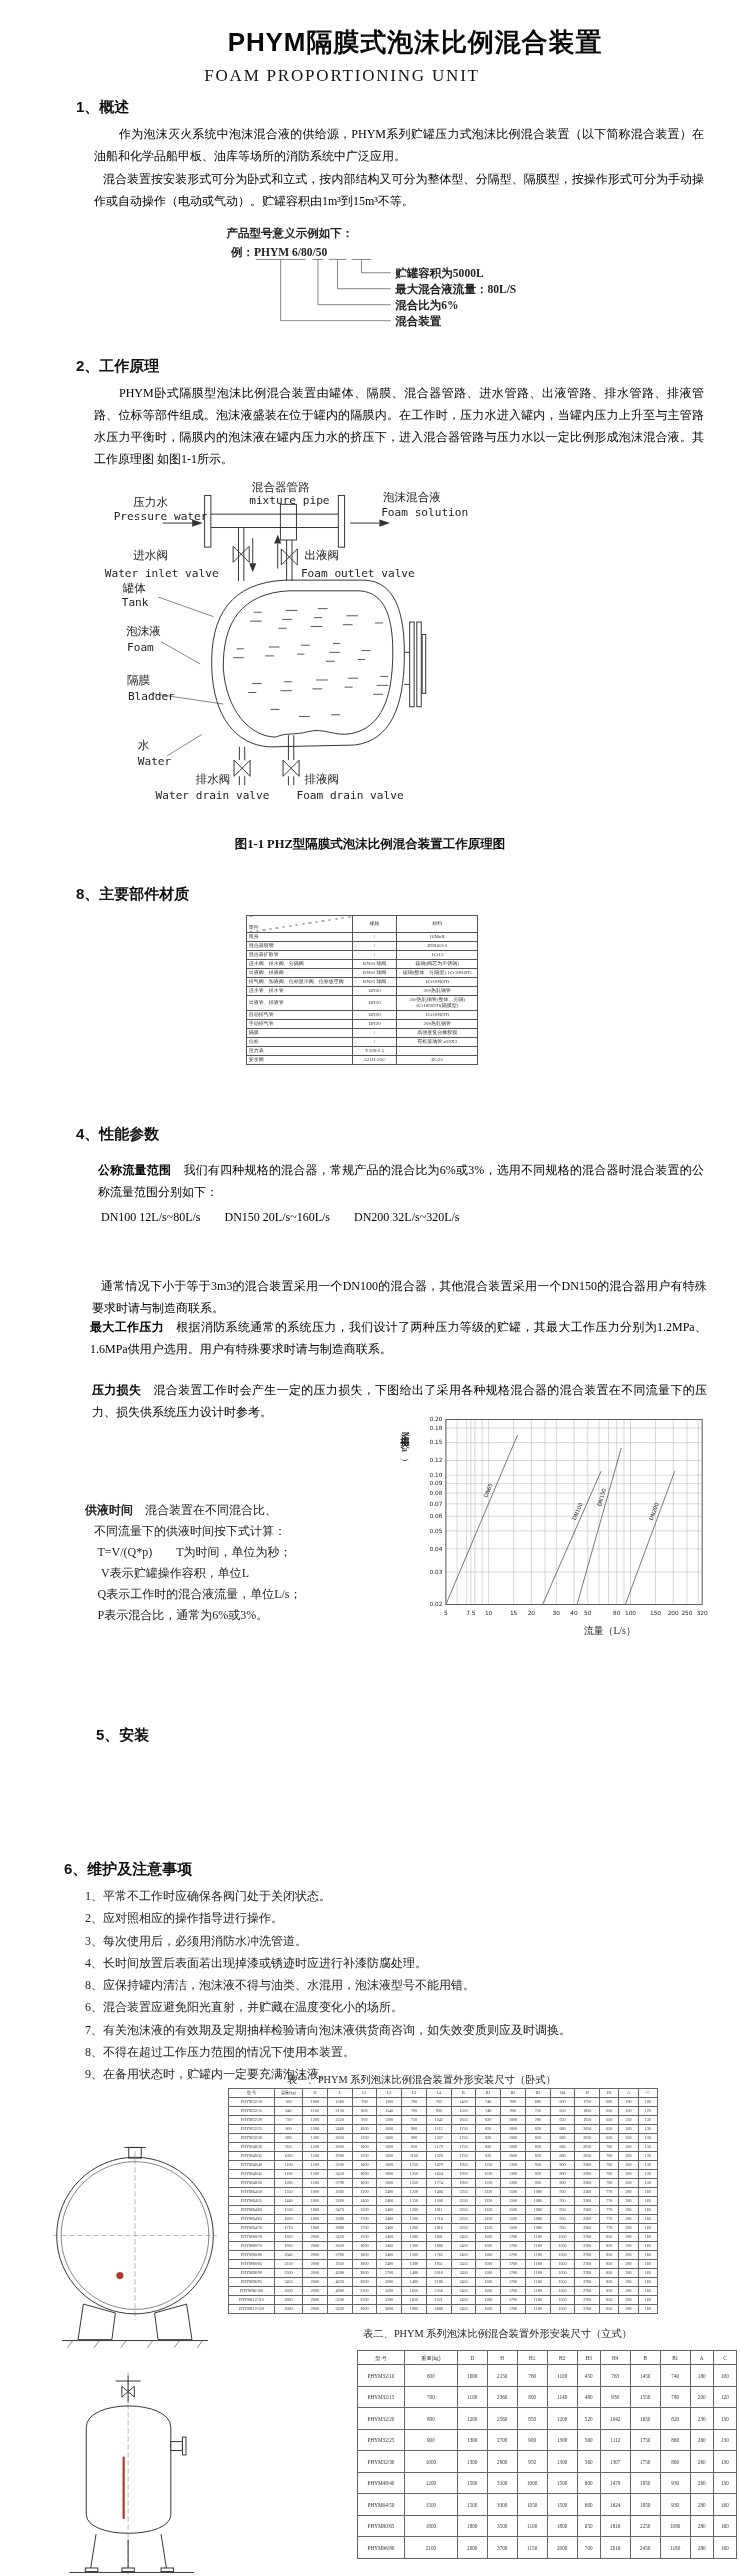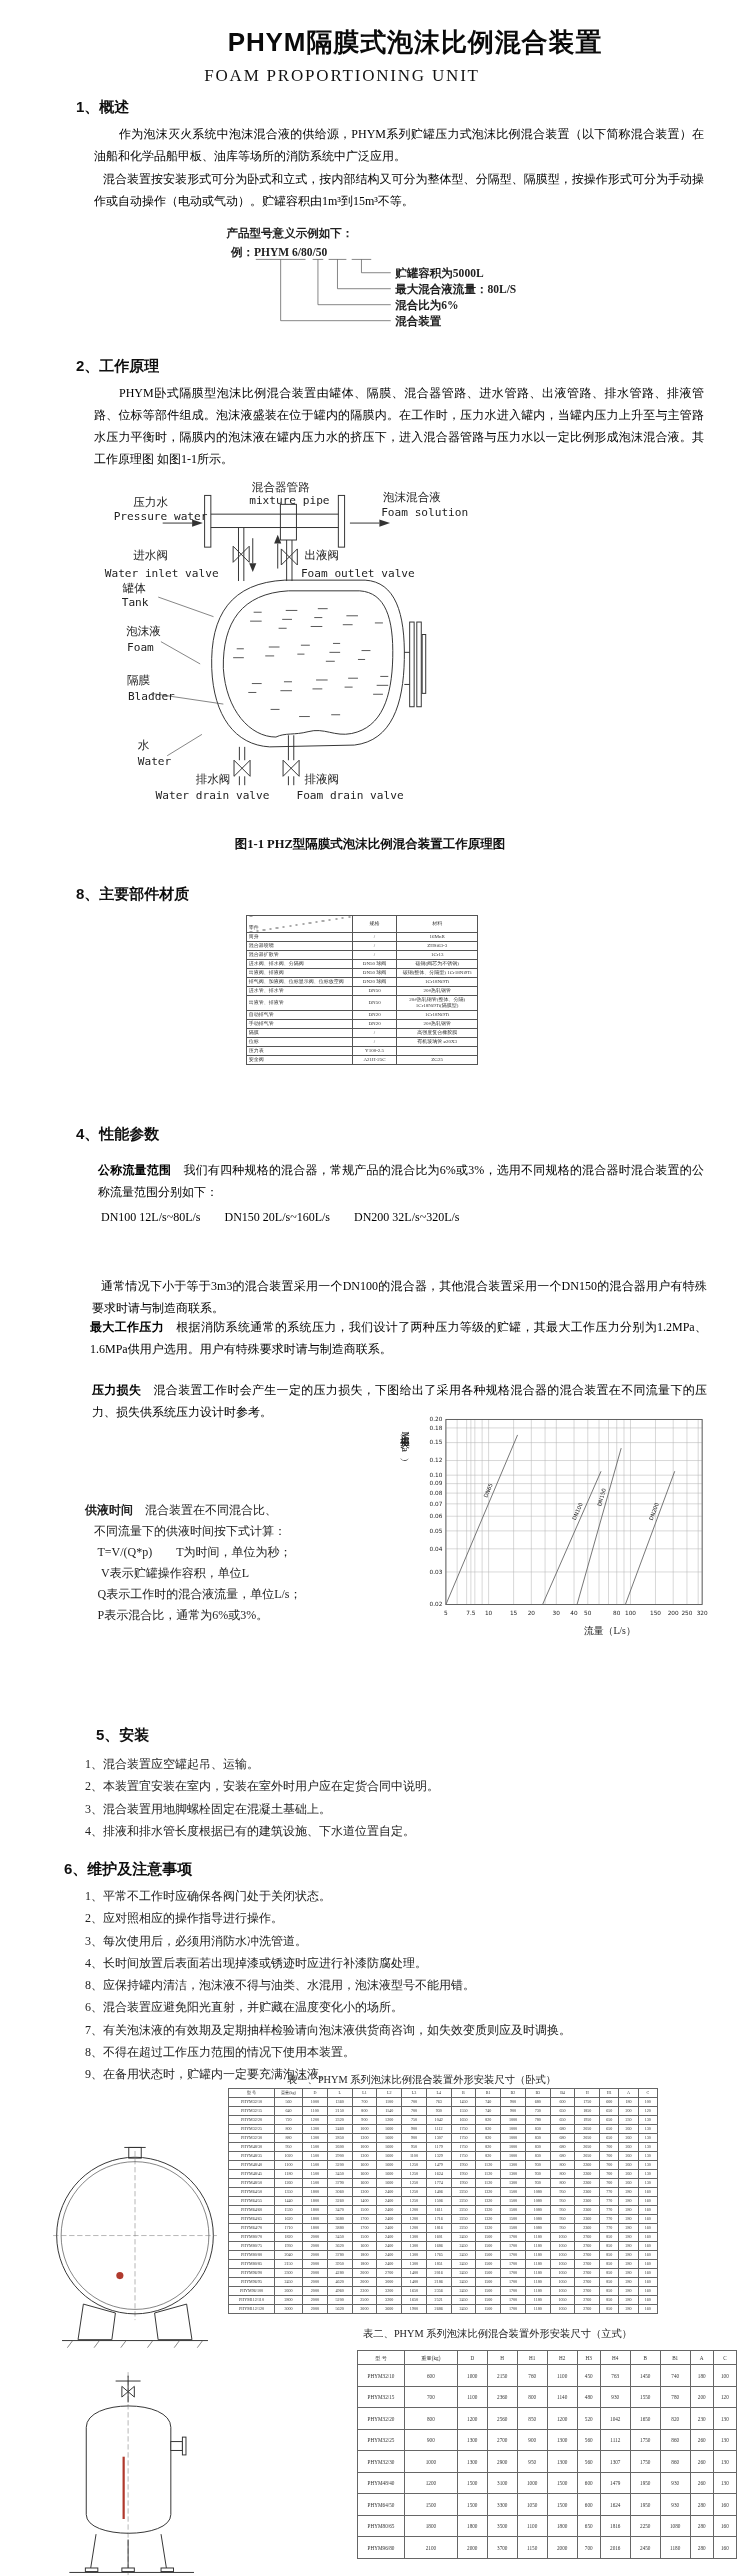--- a/index.html
+++ b/index.html
@@ -393,26 +393,20 @@
       <text x="224.3740496556739" y="125.12825623276782" font-size="6" font-family="DejaVu Sans, sans-serif" transform="rotate(-66.31006000238224 224.3740496556739 129.12825623276782)">DN100</text>
       <polyline points="222.3786877387871,222 272.00815967110725,46.21960767703459" fill="none" stroke="#666" stroke-width="1"></polyline>
       <text x="253.1489603368256" y="109.01615675976144" font-size="6" font-family="DejaVu Sans, sans-serif" transform="rotate(-74.23361408400969 253.1489603368256 113.01615675976144)">DN150</text>
       <polyline points="276.6784253361432,222 332.16249622166805,72.206864891561" fill="none" stroke="#666" stroke-width="1"></polyline>
       <text x="311.0785492851686" y="125.12825623276782" font-size="6" font-family="DejaVu Sans, sans-serif" transform="rotate(-69.67513700719998 311.0785492851686 129.12825623276782)">DN200</text>
     </svg>
   <div class="abs xlab" style="top:1625px;left:584px;">流量（L/s）</div>
 
 
   <div class="abs hd" style="top:1726px;left:64px;margin-left:32px;">5、安装</div>
-  <div class="abs" style="top:1757px;left:85px;">
-      <div class="li">1、混合装置应空罐起吊、运输。</div>
-      <div class="li">2、本装置宜安装在室内，安装在室外时用户应在定货合同中说明。</div>
-      <div class="li">3、混合装置用地脚螺栓固定在混凝土基础上。</div>
-      <div class="li">4、排液和排水管长度根据已有的建筑设施、下水道位置自定。</div>
-    </div>
 
   <div class="abs hd" style="top:1860px;left:64px;">6、维护及注意事项</div>
   <div class="abs" style="top:1889px;left:85px;">
       <div class="li">1、平常不工作时应确保各阀门处于关闭状态。</div>
       <div class="li">2、应对照相应的操作指导进行操作。</div>
       <div class="li">3、每次使用后，必须用消防水冲洗管道。</div>
       <div class="li">4、长时间放置后表面若出现掉漆或锈迹时应进行补漆防腐处理。</div>
       <div class="li">8、应保持罐内清洁，泡沫液不得与油类、水混用，泡沫液型号不能用错。</div>
       <div class="li">6、混合装置应避免阳光直射，并贮藏在温度变化小的场所。</div>
       <div class="li">7、有关泡沫液的有效期及定期抽样检验请向泡沫液供货商咨询，如失效变质则应及时调换。</div>

